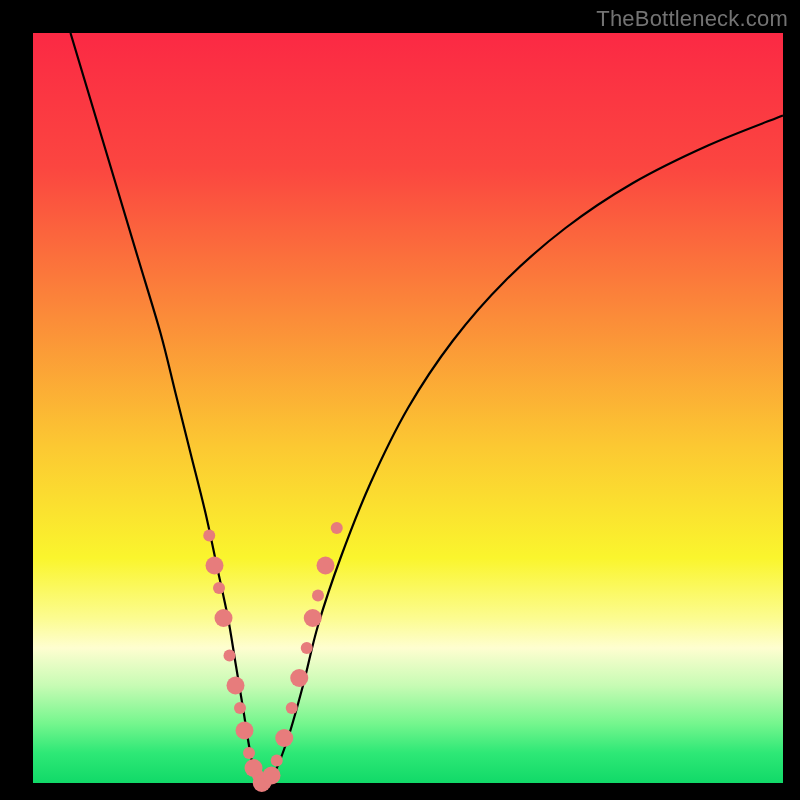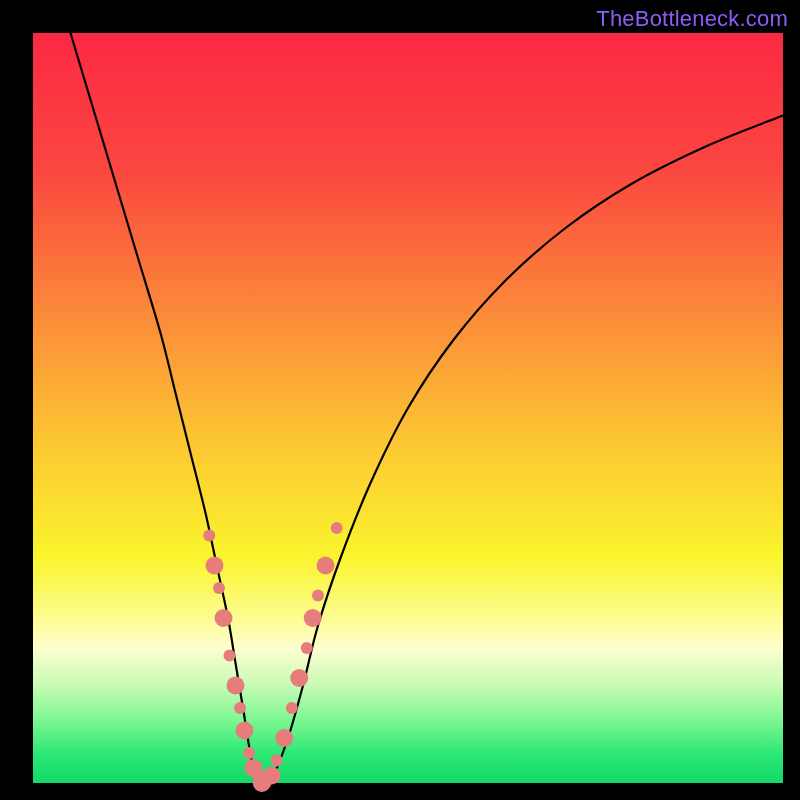--- a/index.html
+++ b/index.html
@@ -24,21 +24,21 @@
     left: 33px;
     top: 33px;
     width: 750px;
     height: 750px;
     
   }
   .watermark {
     position: absolute;
     top: 6px;
     right: 12px;
-    color: #8b5cf6;
+    color: #737373;
     font-size: 22px;
     font-weight: 400;
     letter-spacing: 0.2px;
     user-select: none;
   }
   svg.curve {
     position: absolute;
     left: 0;
     top: 0;
     width: 750px;

